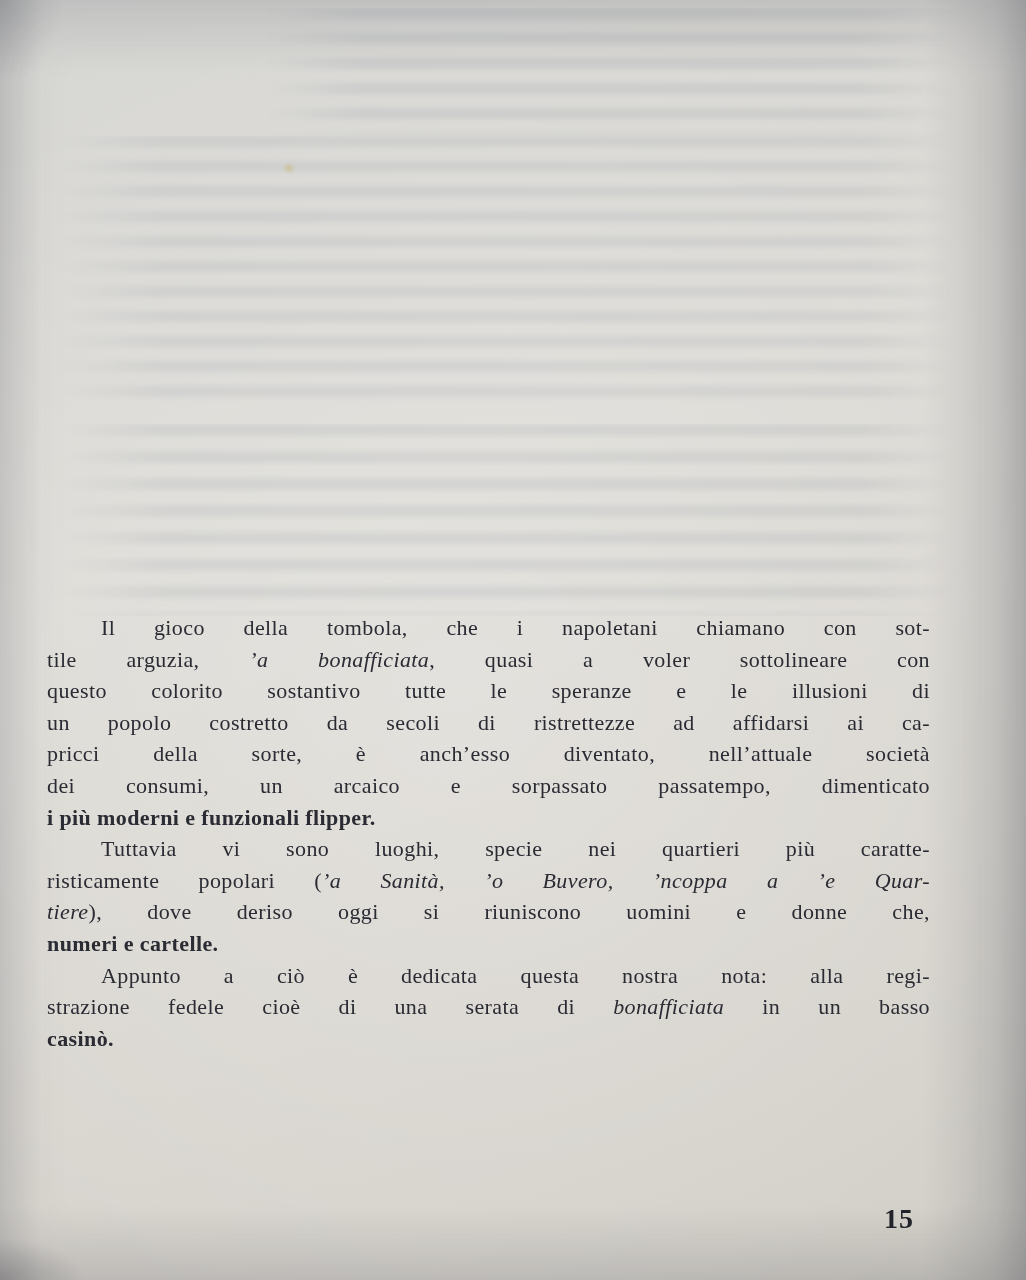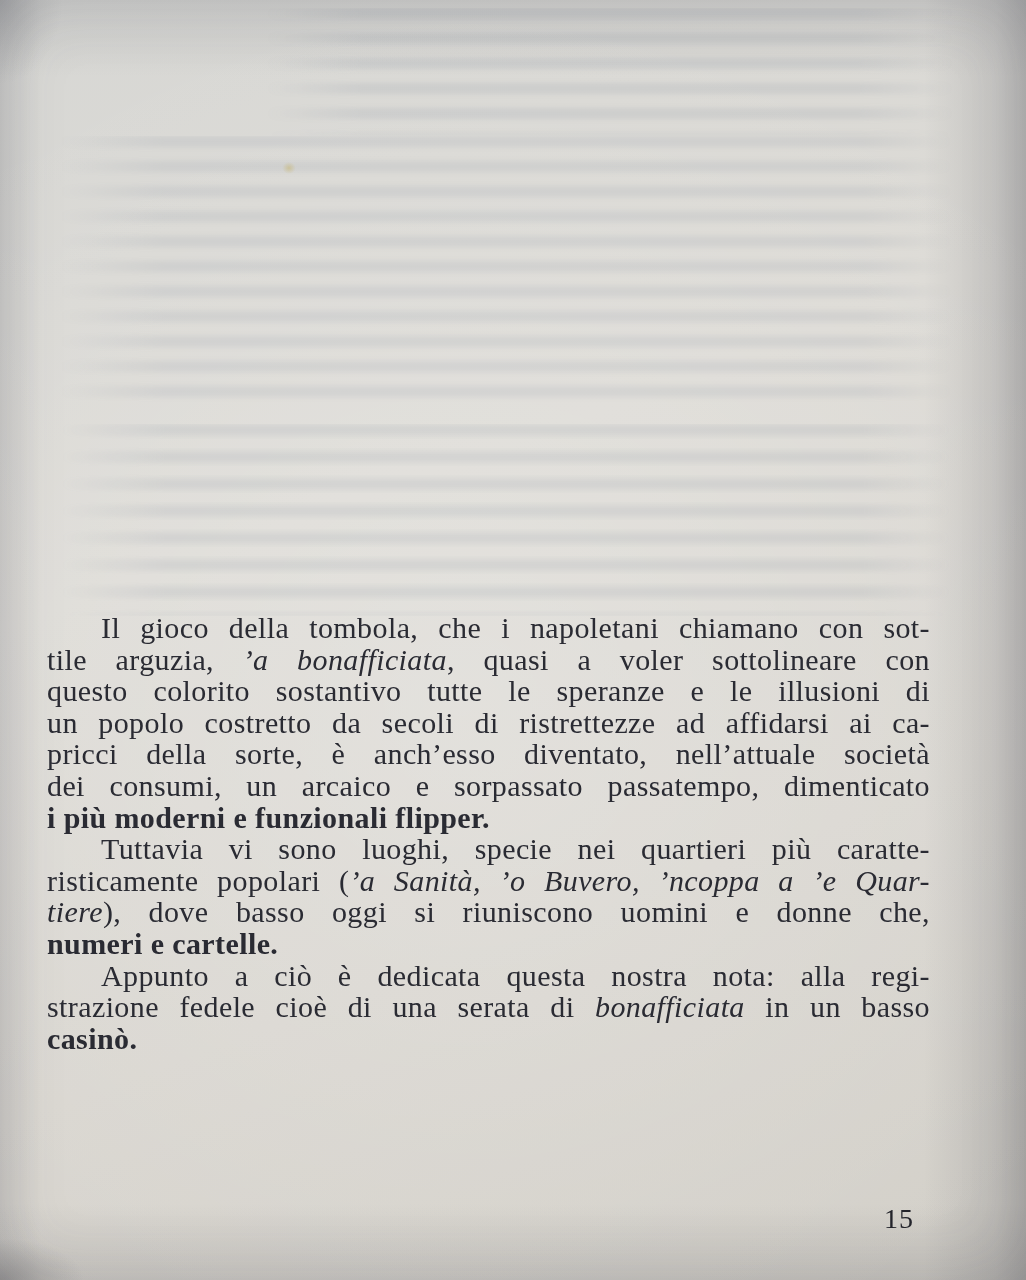--- a/index.html
+++ b/index.html
@@ -78,21 +78,21 @@
     border-radius: 50%;
     background: radial-gradient(closest-side, rgba(198,176,92,0.45), rgba(198,176,92,0) 75%);
   }
 
   
   #text-block {
     position: absolute;
     left: 47px;
     top: 612px;
     width: 883px;
-    font-size: 30px;
+    font-size: 22px;
     line-height: 31.6px;
     letter-spacing: 0.4px;
     color: #2a2b33;
     text-rendering: optimizeLegibility;
   }
   .paragraph { margin: 0; }
   .line {
     text-align: justify;
     text-align-last: justify;
     white-space: nowrap; 
@@ -104,21 +104,21 @@
   .line.indent {
     padding-left: 54px;
   }
   .it { font-style: italic; }
 
   .page-number {
     position: absolute;
     right: 112px;
     top: 1203px;
     font-size: 28px;
-    font-weight: normal;
+    font-weight: bold;
     color: #23242b;
     letter-spacing: 1px;
   }
 </style>
 </head>
 <body>
 
 <div class="paper">
   <div class="ghost ghost-a"></div>
   <div class="ghost ghost-b"></div>
@@ -131,21 +131,21 @@
         <div class="line"><span>tile arguzia, </span><span class="it">’a bonafficiata</span><span>, quasi a voler sottolineare con</span></div>
         <div class="line"><span>questo colorito sostantivo tutte le speranze e le illusioni di</span></div>
         <div class="line"><span>un popolo costretto da secoli di ristrettezze ad affidarsi ai ca-</span></div>
         <div class="line"><span>pricci della sorte, è anch’esso diventato, nell’attuale società</span></div>
         <div class="line"><span>dei consumi, un arcaico e sorpassato passatempo, dimenticato</span></div>
         <div class="line last"><span>i più moderni e funzionali flipper.</span></div>
       </div>
       <div class="paragraph">
         <div class="line indent"><span>Tuttavia vi sono luoghi, specie nei quartieri più caratte-</span></div>
         <div class="line"><span>risticamente popolari (</span><span class="it">’a Sanità, ’o Buvero, ’ncoppa a ’e Quar-</span></div>
-        <div class="line"><span class="it">tiere</span><span>), dove basso oggi si riuniscono uomini e donne che,</span></div>
+        <div class="line"><span class="it">tiere</span><span>), dove deriso oggi si riuniscono uomini e donne che,</span></div>
         <div class="line last"><span>numeri e cartelle.</span></div>
       </div>
       <div class="paragraph">
         <div class="line indent"><span>Appunto a ciò è dedicata questa nostra nota: alla regi-</span></div>
         <div class="line"><span>strazione fedele cioè di una serata di </span><span class="it">bonafficiata</span><span> in un basso</span></div>
         <div class="line last"><span>casinò.</span></div>
       </div>
     </div>
 
   <div class="page-number">15</div>

